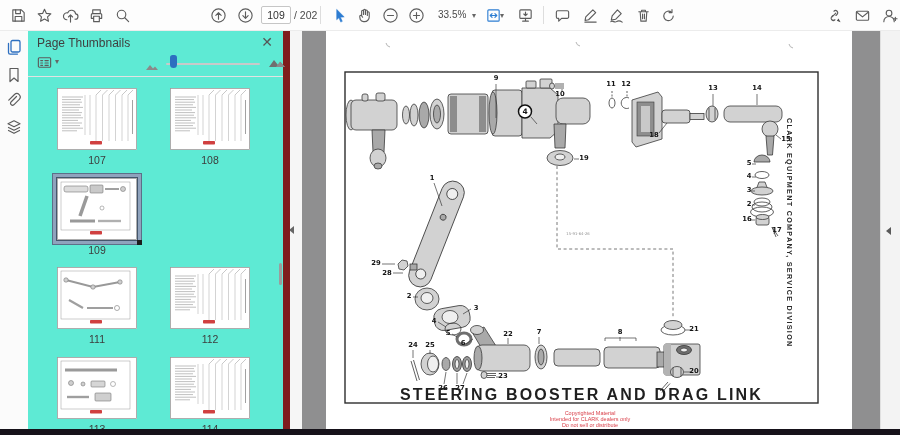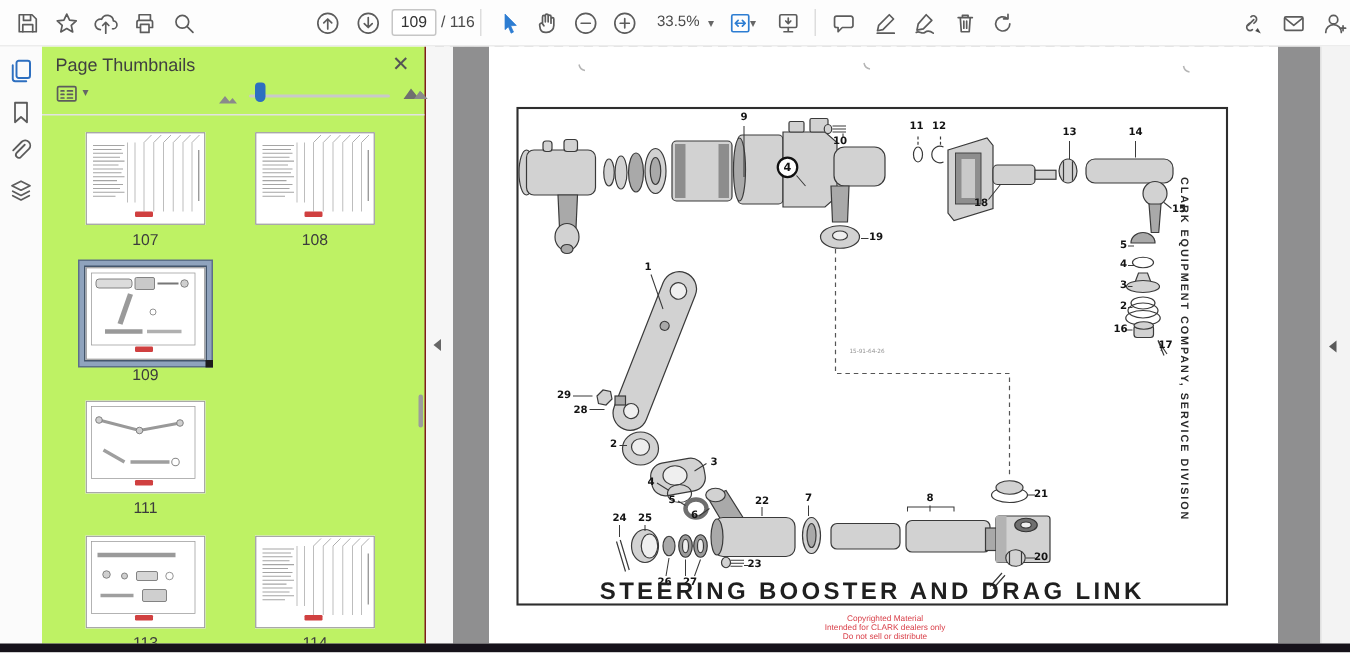--- a/index.html
+++ b/index.html
@@ -13,21 +13,21 @@
   .tdiv{position:absolute;top:6px;width:1px;height:18px;background:#ddd;}
   .page-input{position:absolute;left:261px;top:6px;width:28px;height:16px;border:1px solid #c6c6c6;border-radius:2px;
       font:10.5px "Liberation Sans",sans-serif;text-align:center;color:#333;background:#fff;padding:0;}
   .ttext{position:absolute;top:9px;font-size:10.5px;color:#4a4a4a;}
   .caret{font-size:8px;color:#666;}
   
   .iconstrip{position:absolute;left:0;top:30px;width:28px;height:399px;background:#fbfbfb;border-right:1px solid #e5e5e5;z-index:20;}
   .stripi{position:absolute;left:5px;width:18px;height:18px;}
   .stripi svg{width:18px;height:18px;}
   
-  .sidepanel{position:absolute;left:28px;top:30px;width:255px;height:399px;background:#bef264;border-right:1px solid #7f1d1d;z-index:20;}
+  .sidepanel{position:absolute;left:28px;top:30px;width:255px;height:399px;background:#5eead4;border-right:7px solid #7f1d1d;z-index:20;}
   .panel-title{position:absolute;left:9px;top:6px;font-size:12px;color:#404040;}
   .panel-close{position:absolute;right:10px;top:3px;font-size:14px;color:#555;line-height:18px;}
   .panel-divider{position:absolute;left:0;right:0;top:46px;border-top:1px solid #e2e2e2;}
   .mini-slider-track{position:absolute;left:138px;top:33px;width:94px;height:2px;background:#c9c9c9;border-radius:1px;}
   .mini-slider-thumb{position:absolute;left:142px;top:25px;width:7px;height:13px;background:#2d6fc0;border-radius:3px 3px 4px 4px;}
   #thumb-grid{position:absolute;left:0;top:56px;right:0;bottom:0;overflow:hidden;}
   .thumb{position:absolute;width:80px;}
   .tpage{position:relative;width:80px;height:62px;background:#fff;}
   .tpage svg{display:block;width:80px;height:62px;}
   .tpage.selected{box-shadow:0 0 0 1px #44566c,0 0 0 4px #8fa3bd,0 0 0 5px #5c6f88;}
@@ -101,21 +101,21 @@
           <path class="ic" d="M9,13 V6.2 M6.2,8.8 L9,6 l2.8,2.8"></path>
         </svg>
       </span>
     <span class="tbi" style="left:234px">
         <svg viewBox="0 0 18 18">
           <circle class="ic" cx="9" cy="9" r="7"></circle>
           <path class="ic" d="M9,5 v6.8 M6.2,9.2 L9,12 l2.8,-2.8"></path>
         </svg>
       </span>
     <input class="page-input" value="109" style="">
-    <span class="ttext" style="left:294px">/ 116</span>
+    <span class="ttext" style="left:294px">/ 202</span>
     <span class="tdiv" style="left:320px"></span>
 
     <span class="tbi" style="left:328px">
         <svg viewBox="0 0 18 18">
           <path d="M6,2.5 L14,10.5 L10,10.8 L12,15.2 L10.3,16 L8.4,11.5 L6,13.5 Z" fill="#2d7dd2" stroke="#2d7dd2" stroke-width="0.5"></path>
         </svg>
       </span>
     <span class="tbi" style="left:353px">
         <svg viewBox="0 0 18 18">
           <path class="ic" d="M6,9 V4.5 a1,1 0 0 1 2,0 V8 M8,8 V3.5 a1,1 0 0 1 2,0 V8 M10,8 V4.2 a1,1 0 0 1 2,0 V9 M12,9 V6 a1,1 0 0 1 2,0 v4.5 a5,5 0 0 1 -5,5 h-1 a4,4 0 0 1 -3.5,-2.2 L4,10.5 a1.2,1.2 0 0 1 2,-1.2 l1,1.5"></path>
@@ -288,20 +288,33 @@
               <path d="M9,13 l27,7 27,-5" stroke="#999" stroke-width="2" fill="none"></path>
               <circle cx="9" cy="13" r="2.2" fill="#cfcfcf" stroke="#777" stroke-width=".6"></circle>
               <circle cx="36" cy="20" r="2.2" fill="#cfcfcf" stroke="#777" stroke-width=".6"></circle>
               <circle cx="63" cy="15" r="2.2" fill="#cfcfcf" stroke="#777" stroke-width=".6"></circle>
               <path d="M12,33 l14,8 M30,41 h26" stroke="#9f9f9f" stroke-width="2.2" fill="none"></path>
               <circle cx="60" cy="41" r="2.5" fill="none" stroke="#888" stroke-width=".7"></circle>
               <rect x="33" y="53" width="12" height="3.6" rx=".8" fill="#D04040"></rect>
             </svg>
           </div>
           <div class="tnum">111</div>
+        </div>
+        <div class="thumb" style="left: 142px; top: 181px;">
+          <div class="tpage">
+            <svg viewBox="0 0 80 62">
+              <rect x=".5" y=".5" width="79" height="61" fill="#fff" stroke="#9a9a9a" stroke-width=".8"></rect>
+              <path d="M5,9h21M5,11.6h19M5,14.2h20M5,16.8h18M5,19.4h21M5,22h17M5,24.6h20M5,27.2h19M5,29.8h21M5,32.4h16M5,35h20M5,37.6h18M5,40.2h21M5,42.8h15" stroke="#a5a5a5" stroke-width=".7" fill="none"></path>
+              <path d="M28,7v40M33,7v40M39,7v46M45.5,7v46M52,7v46M58.5,7v46M65,7v46M71,7v46" stroke="#b5b5b5" stroke-width=".6" fill="none"></path>
+              <path d="M39,7l5,-5M45.5,7l5,-5M52,7l5,-5M58.5,7l5,-5M65,7l5,-5M71,7l5,-5" stroke="#a5a5a5" stroke-width=".6" fill="none"></path>
+              <path d="M75.5,12v34" stroke="#8a8a8a" stroke-width=".8"></path>
+              <rect x="33" y="53" width="12" height="3.6" rx=".8" fill="#D04040"></rect>
+            </svg>
+          </div>
+          <div class="tnum">112</div>
         </div>
         <div class="thumb" style="left: 29px; top: 270.5px;">
           <div class="tpage">
             <svg viewBox="0 0 80 62">
               <rect x=".5" y=".5" width="79" height="61" fill="#fff" stroke="#9a9a9a" stroke-width=".8"></rect>
               <rect x="4" y="4" width="69" height="48" fill="none" stroke="#9a9a9a" stroke-width=".5"></rect>
               <path d="M8,13 h52" stroke="#9a9a9a" stroke-width="3"></path>
               <circle cx="14" cy="26" r="2.5" fill="#cfcfcf" stroke="#777" stroke-width=".6"></circle>
               <circle cx="26" cy="27" r="2" fill="#cfcfcf" stroke="#777" stroke-width=".6"></circle>
               <rect x="34" y="24" width="14" height="6" rx="1" fill="#d6d6d6" stroke="#777" stroke-width=".6"></rect>

